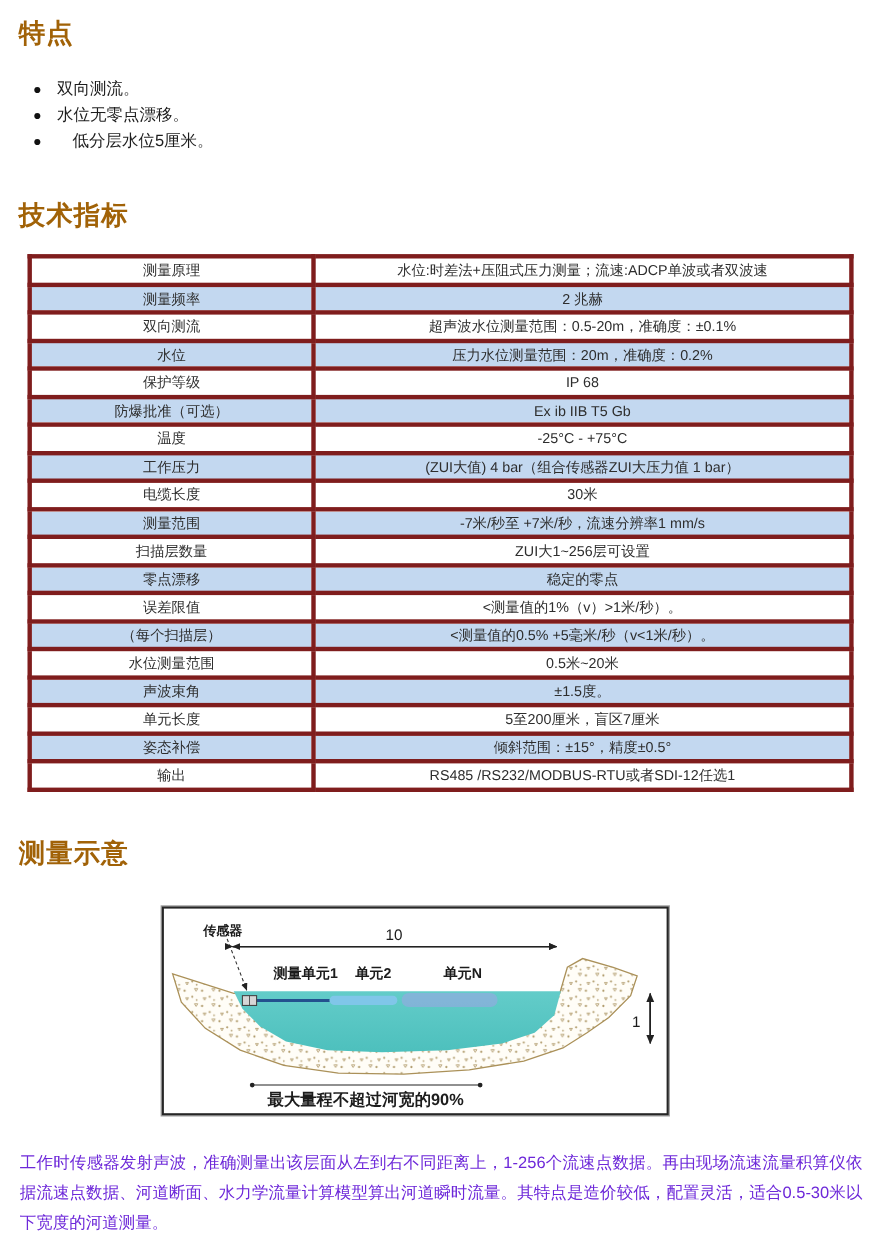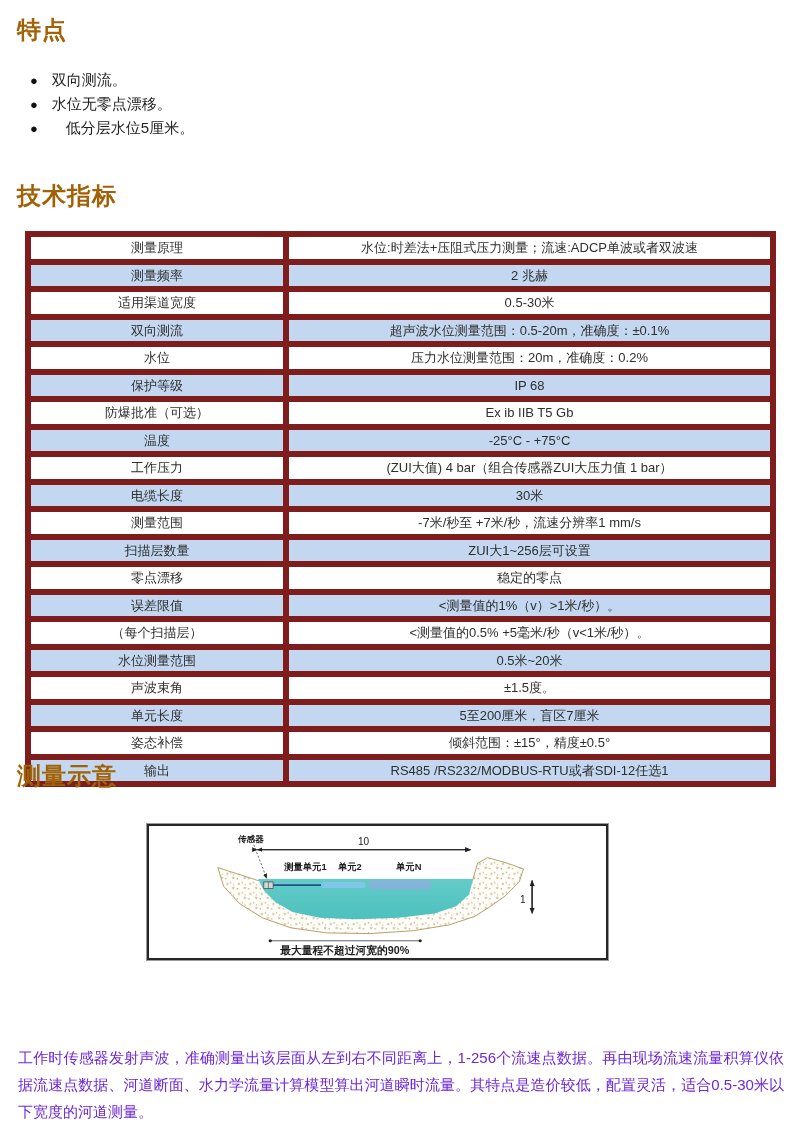--- a/index.html
+++ b/index.html
@@ -19,30 +19,30 @@
   #features .bullet { font-size:13px; color:#111; margin:0 14px 0 13px; }
   #features li.indent .txt { padding-left:14px; }
   
   #specs-title { position:absolute; left:17px; top:180px; }
   #specs-table {
     position:absolute; left:25px; top:231px; width:751px;
     border-collapse:collapse; table-layout:fixed;
     border:2px solid #8aa6c9;
   }
   #specs-table td {
-    border:6px solid #7f1d1d; height:21.5px; line-height:21.5px;
+    border:4px solid #7f1d1d; height:21.5px; line-height:21.5px;
     font-size:13px; color:#2e2e2e; text-align:center; padding:0 6px;
     white-space:nowrap; overflow:hidden;
   }
   #specs-table td.lbl { width:258px; }
   #specs-table tr:nth-child(even) { background:#c3d8f0; }
   
   #diagram-title { position:absolute; left:17px; top:760px; }
   #diagram-frame {
-    position:absolute; left:147px; top:824px; width:461px; height:136px;
+    position:absolute; left:147px; top:824px; width:461px; height:190px;
     border:2px solid #262626; box-shadow:0 0 0 1px #9b9b9b; background:#fff;
   }
   #diagram-frame svg { display:block; width:100%; height:100%; }
   
   #description {
     position:absolute; left:18px; top:1044px; width:766px;
     font-size:15px; line-height:27px; color:#6d28d9; text-align:justify;
   }
 </style>
 </head>
@@ -70,24 +70,20 @@
 
 <table id="specs-table">
   <tbody>
     <tr>
         <td class="lbl">测量原理</td>
         <td>水位:时差法+压阻式压力测量；流速:ADCP单波或者双波速</td>
       </tr>
     <tr>
         <td class="lbl">测量频率</td>
         <td>2 兆赫</td>
-      </tr>
-    <tr>
-        <td class="lbl">适用渠道宽度</td>
-        <td>0.5-30米</td>
       </tr>
     <tr>
         <td class="lbl">双向测流</td>
         <td>超声波水位测量范围：0.5-20m，准确度：±0.1%</td>
       </tr>
     <tr>
         <td class="lbl">水位</td>
         <td>压力水位测量范围：20m，准确度：0.2%</td>
       </tr>
     <tr>

